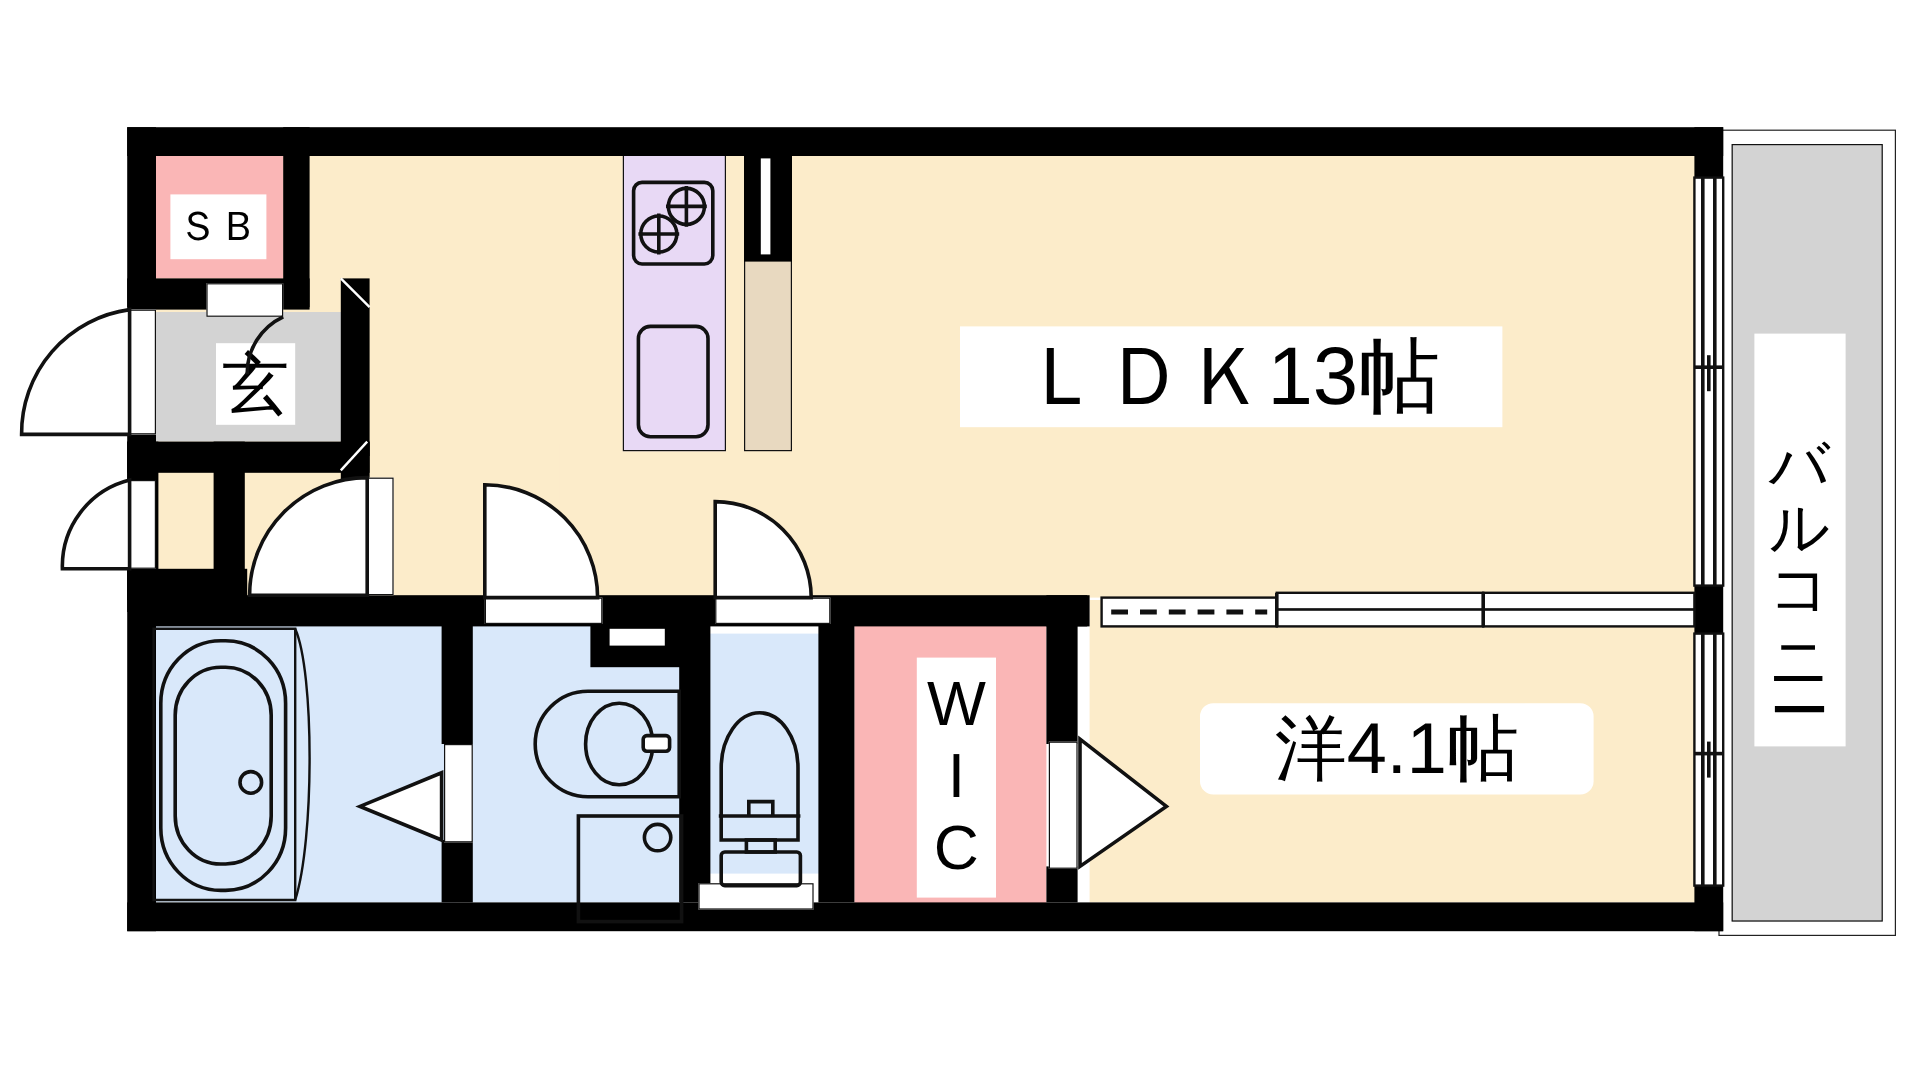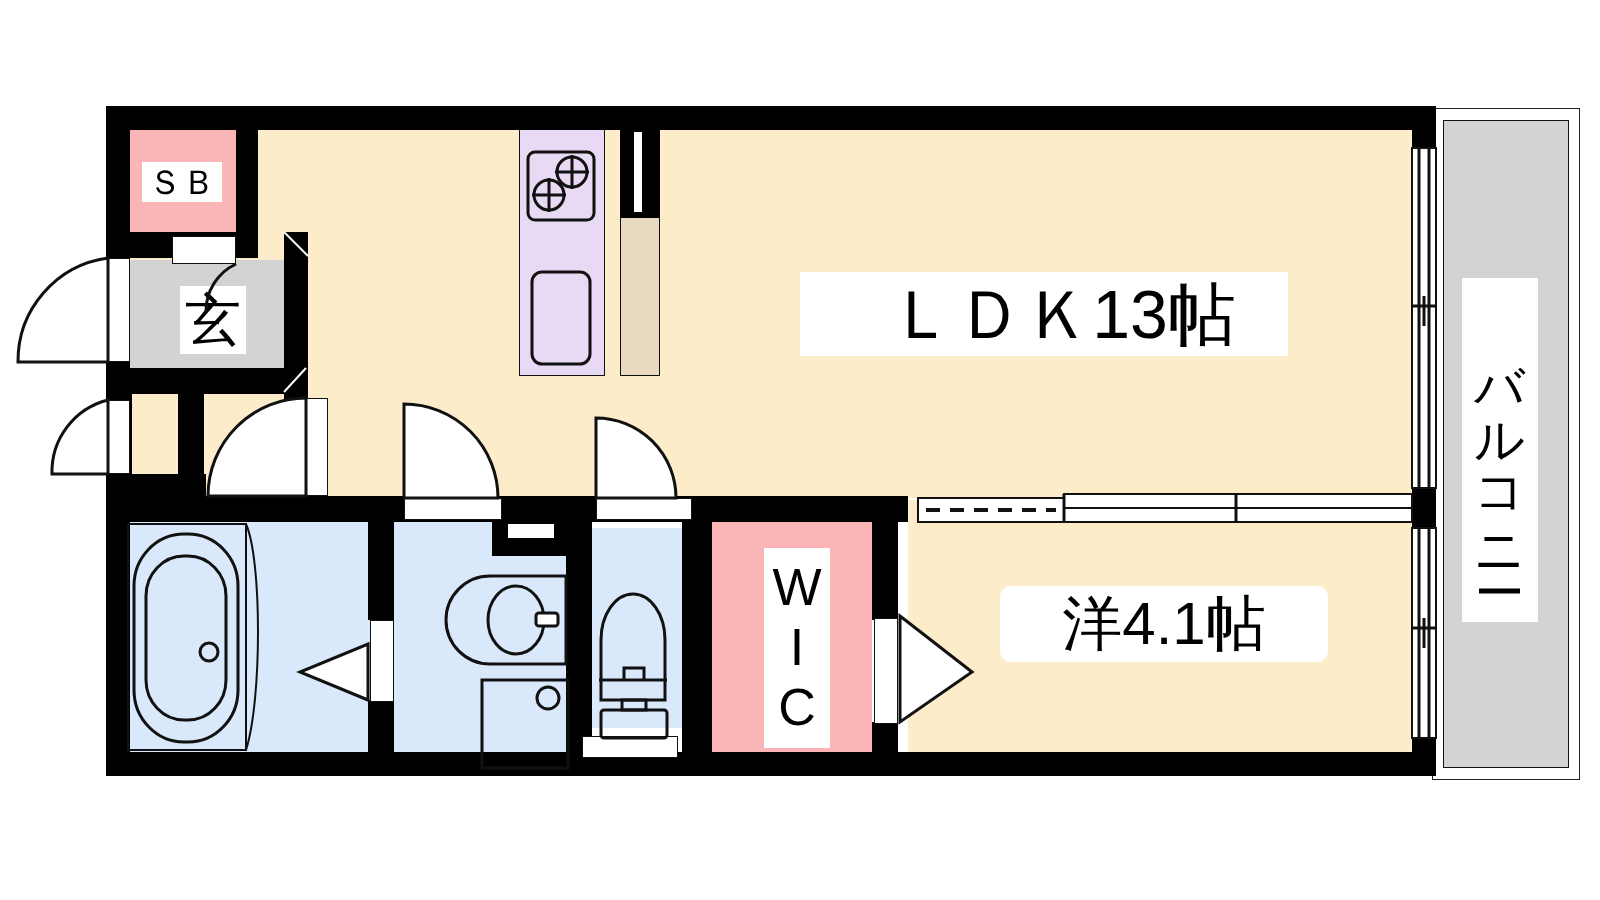--- a/index.html
+++ b/index.html
@@ -133,27 +133,27 @@
   <div class="abs ol1 fill-white" style="left:404px; top:498px; width:98px; height:22px;"></div>
 
   <div class="abs ol1 fill-white" style="left:596px; top:498px; width:96px; height:22px;"></div>
 
   <div class="abs ol1 fill-white" style="left:370px; top:620px; width:24px; height:82px;"></div>
 
   <div class="abs ol1 fill-white" style="left:874px; top:618px; width:24px; height:106px;"></div>
 
   <div class="abs ol1 fill-white" style="left:582px; top:736px; width:96px; height:22px;"></div>
 
-  <div class="abs label label-h" style="left:800px; top:272px; width:452px; height:84px; font-size:68px;padding-left:36px;">ＬＤＫ13帖</div>
+  <div class="abs label label-h" style="left:800px; top:272px; width:452px; height:84px; font-size:68px;">ＬＤＫ13帖</div>
 
   <div class="abs label label-h" style="left:1000px; top:586px; width:328px; height:76px; font-size:60px;border-radius:11px;">洋4.1帖</div>
 
   <div class="abs label label-v" style="left:764px; top:548px; width:66px; height:200px; font-size:52px; font-weight:400;">WIC</div>
 
-  <div class="abs label label-h" style="left:142px; top:162px; width:80px; height:40px; font-size:34px;">ＳＢ</div>
+  <div class="abs label label-h" style="left:142px; top:162px; width:80px; height:54px; font-size:34px;">ＳＢ</div>
 
   <div class="abs label label-h" style="left:180px; top:286px; width:66px; height:68px; font-size:56px;">玄</div>
 
   <svg class="ovl" width="1600" height="900">
 
     <g fill="#ffffff" stroke="#111" stroke-width="3">
       <path d="M 108 362 L 18 362 A 104 104 0 0 1 108 258 Z"></path>
     </g>
 
     <g fill="#ffffff" stroke="#111" stroke-width="3">

